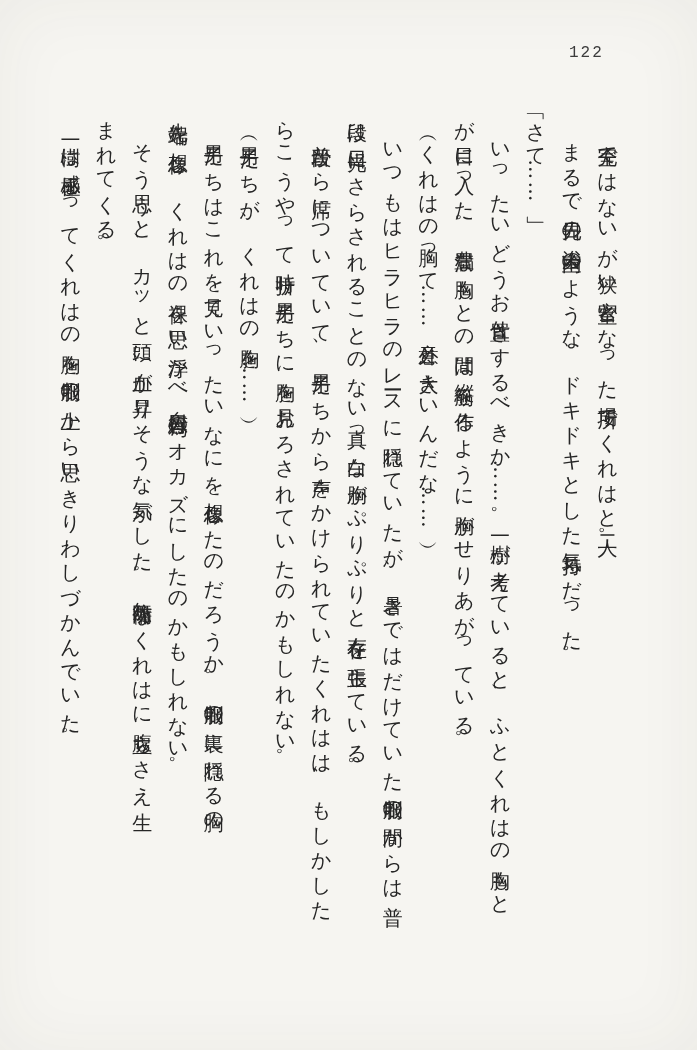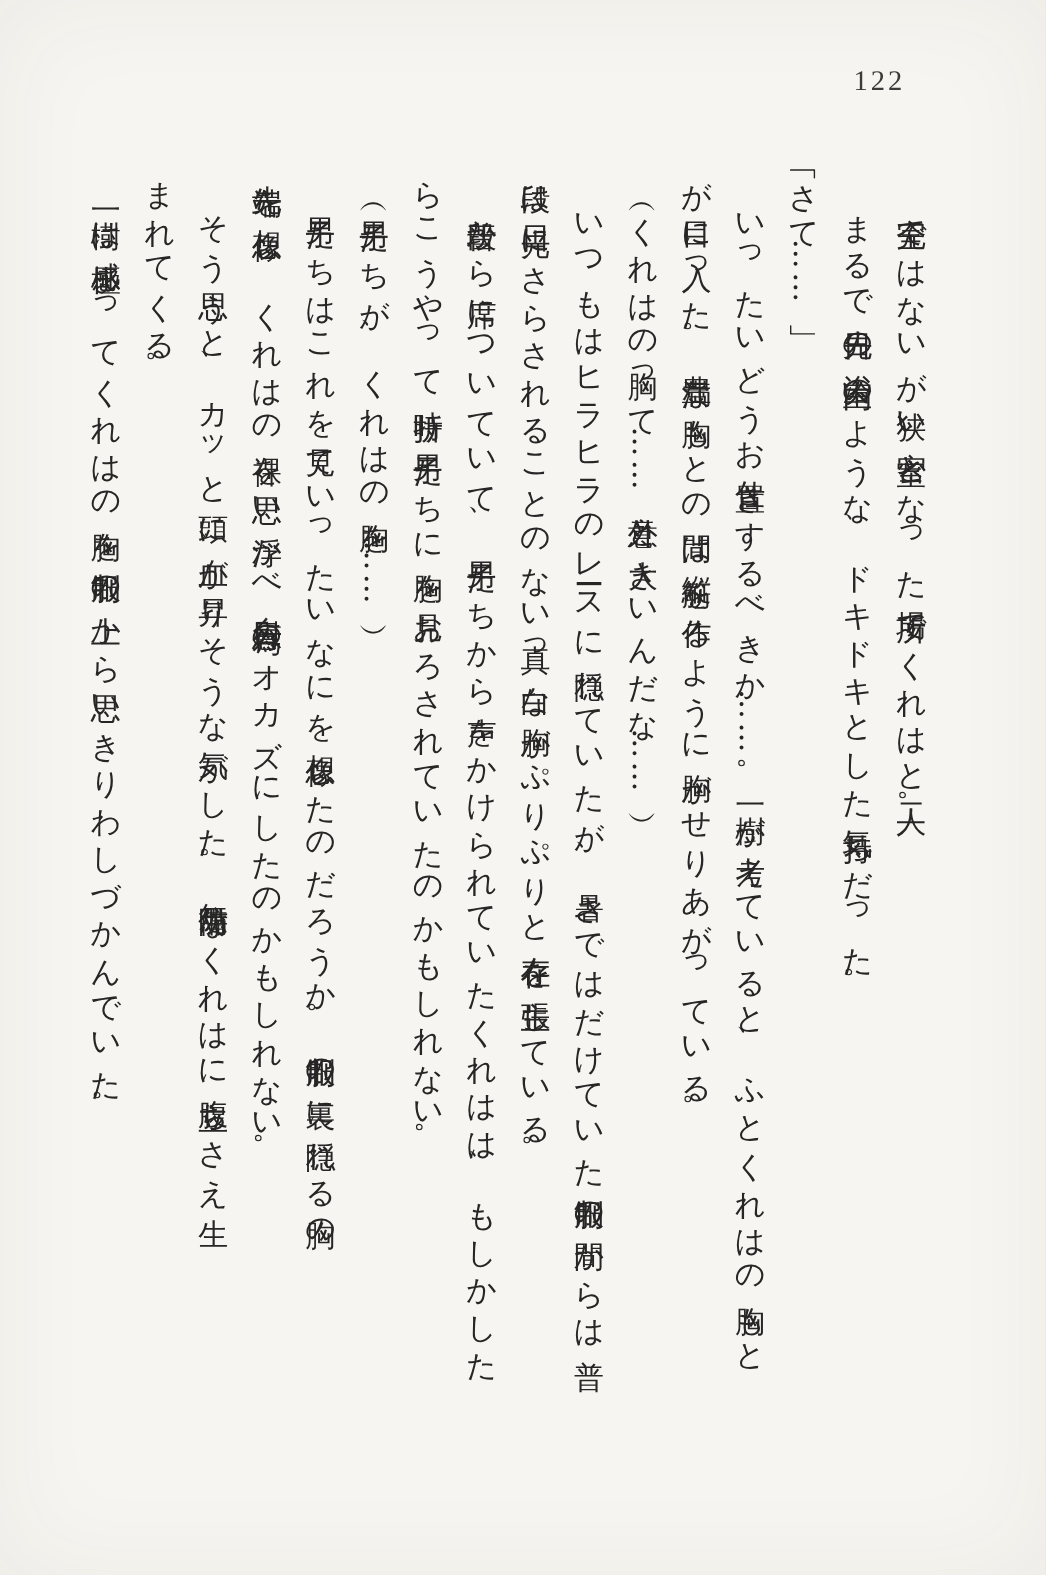--- a/index.html
+++ b/index.html
@@ -13,24 +13,24 @@
     height: 1050px;
     background: #f6f5f1;
     overflow: hidden;
     box-shadow: inset 0 0 70px rgba(60,55,45,0.05);
     font-family: "DejaVu Serif", "Liberation Serif", serif;
   }
   .page-number {
     position: absolute;
     top: 44px;
     left: 569px;
-    font-size: 19px;
+    font-size: 16px;
     letter-spacing: 2px;
     color: #3b3b3b;
-    font-family: Liberation Serif, serif;
+    font-family: Liberation Mono, monospace;
   }
   .text-block {
     position: absolute;
     top: 107px;
     right: 72px;
     height: 848px;
     writing-mode: vertical-rl;
     text-orientation: mixed;
     font-size: 20px;
     letter-spacing: 2.2px;

